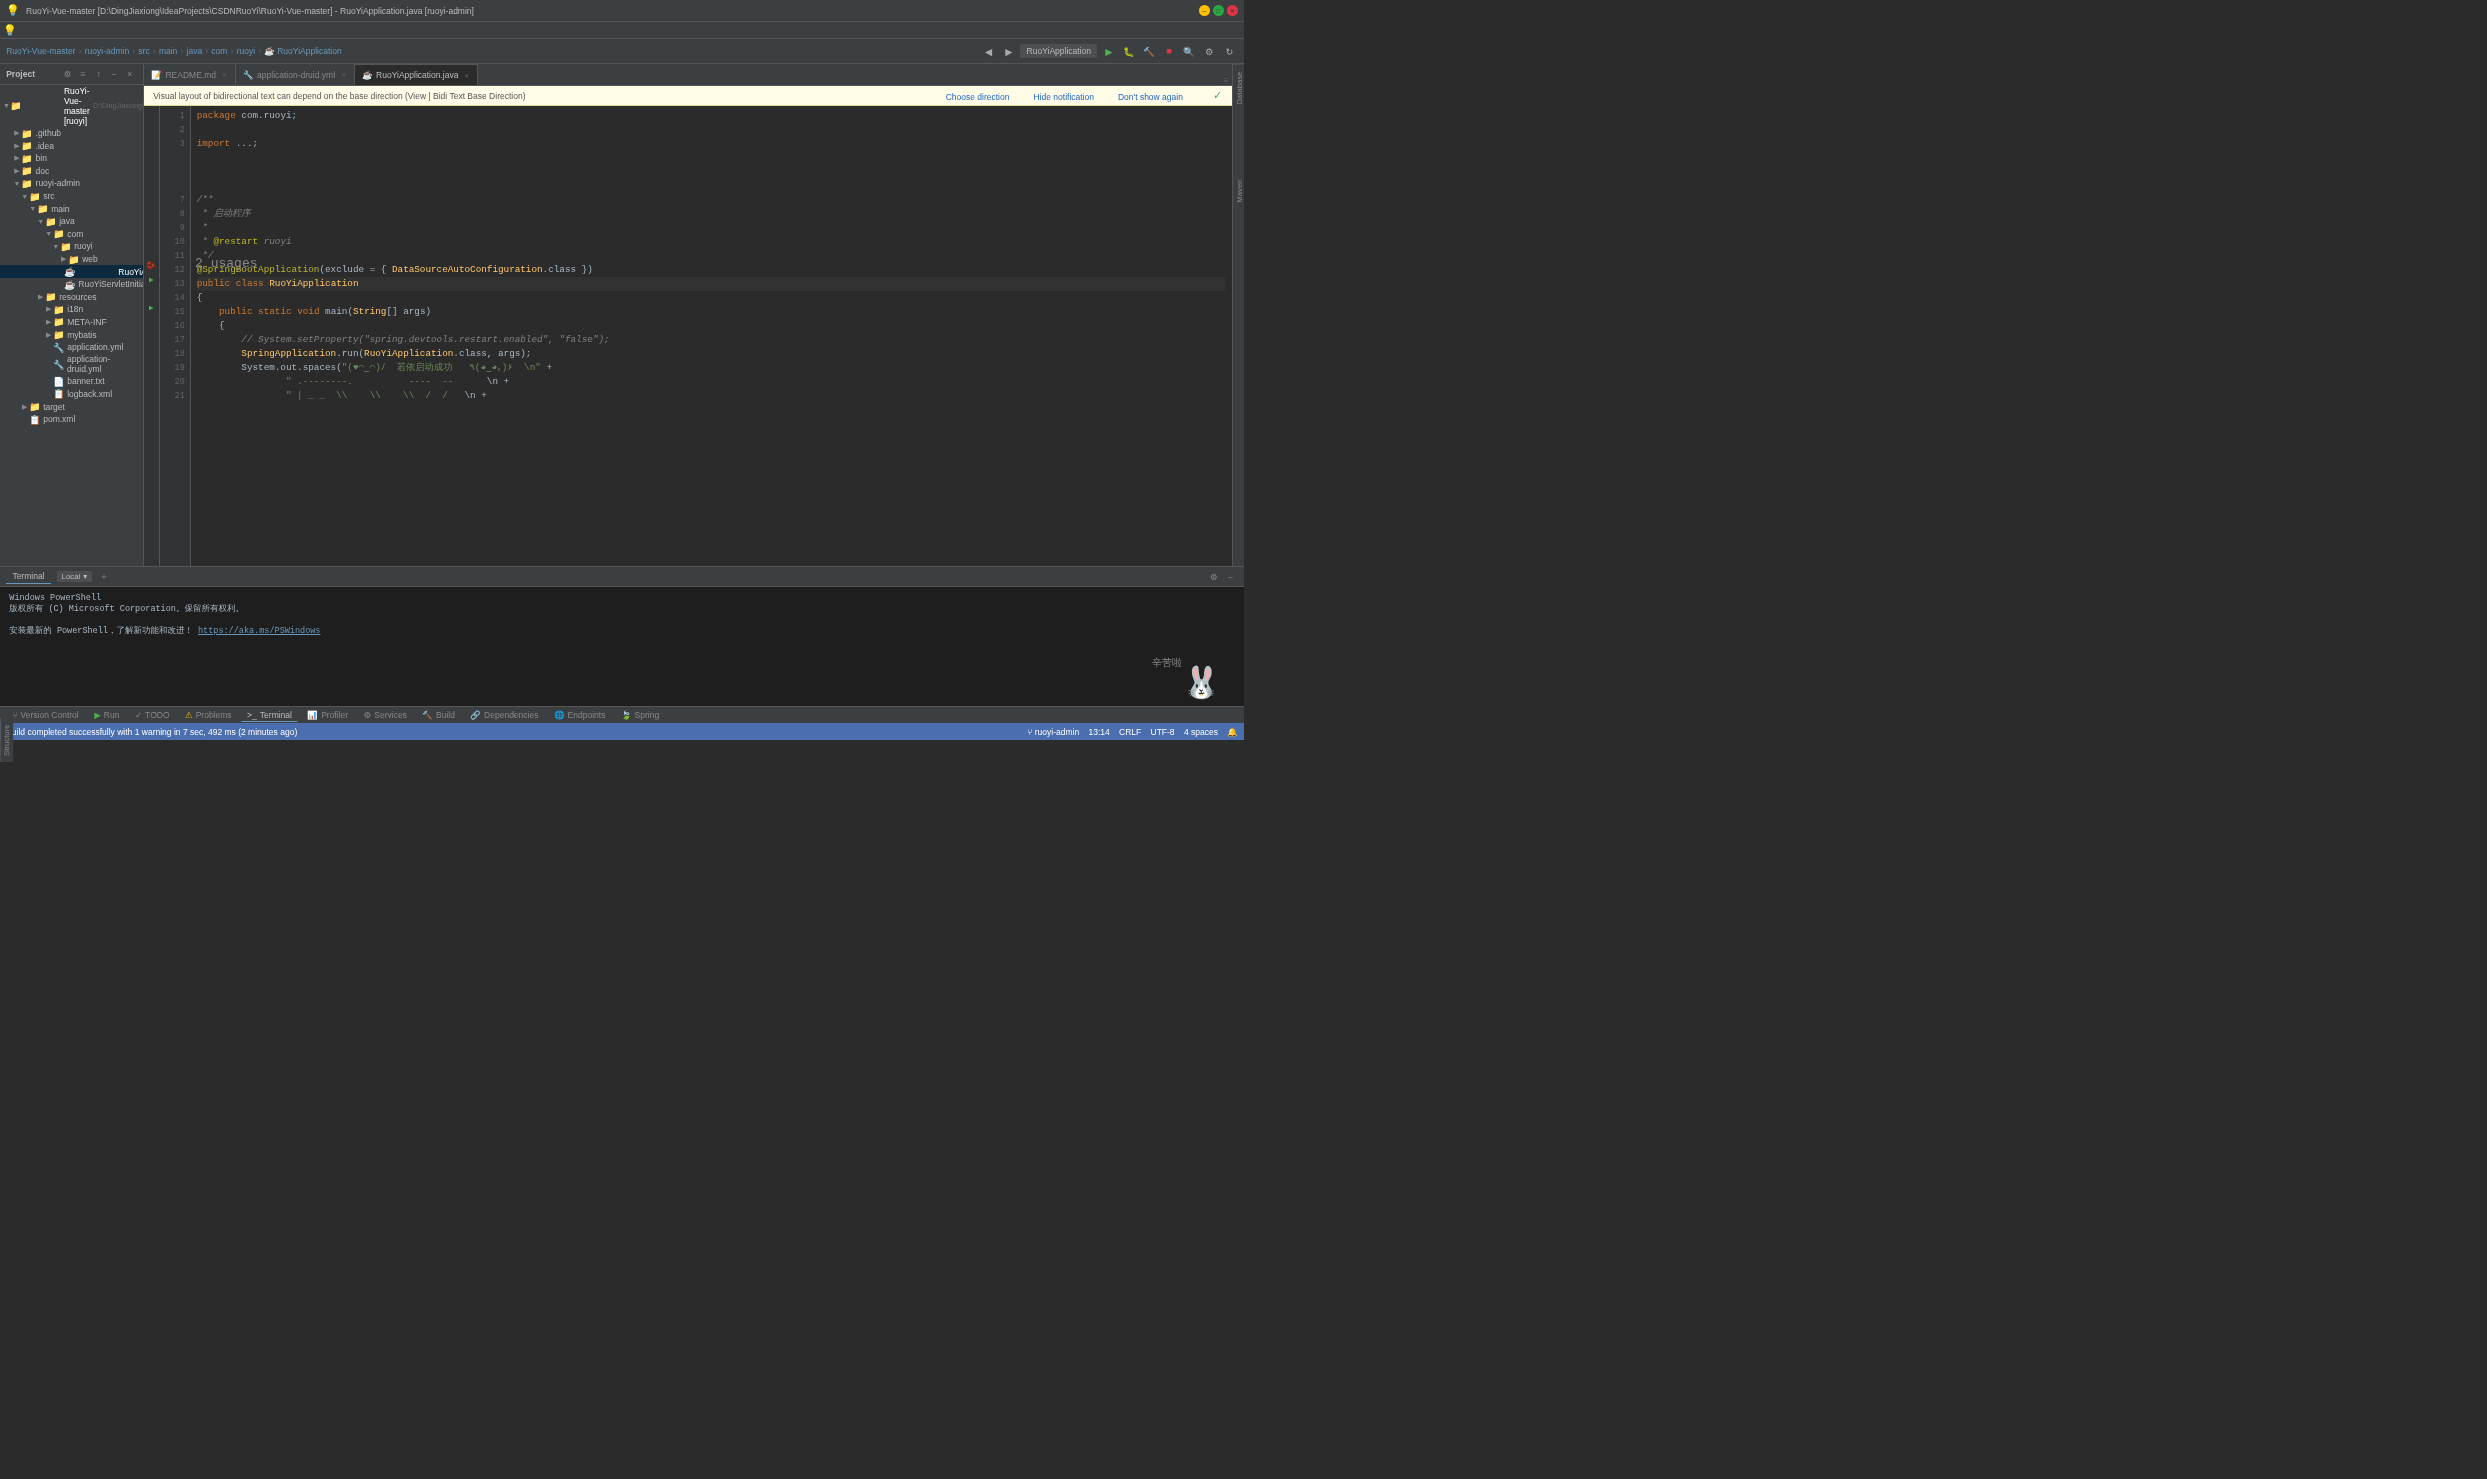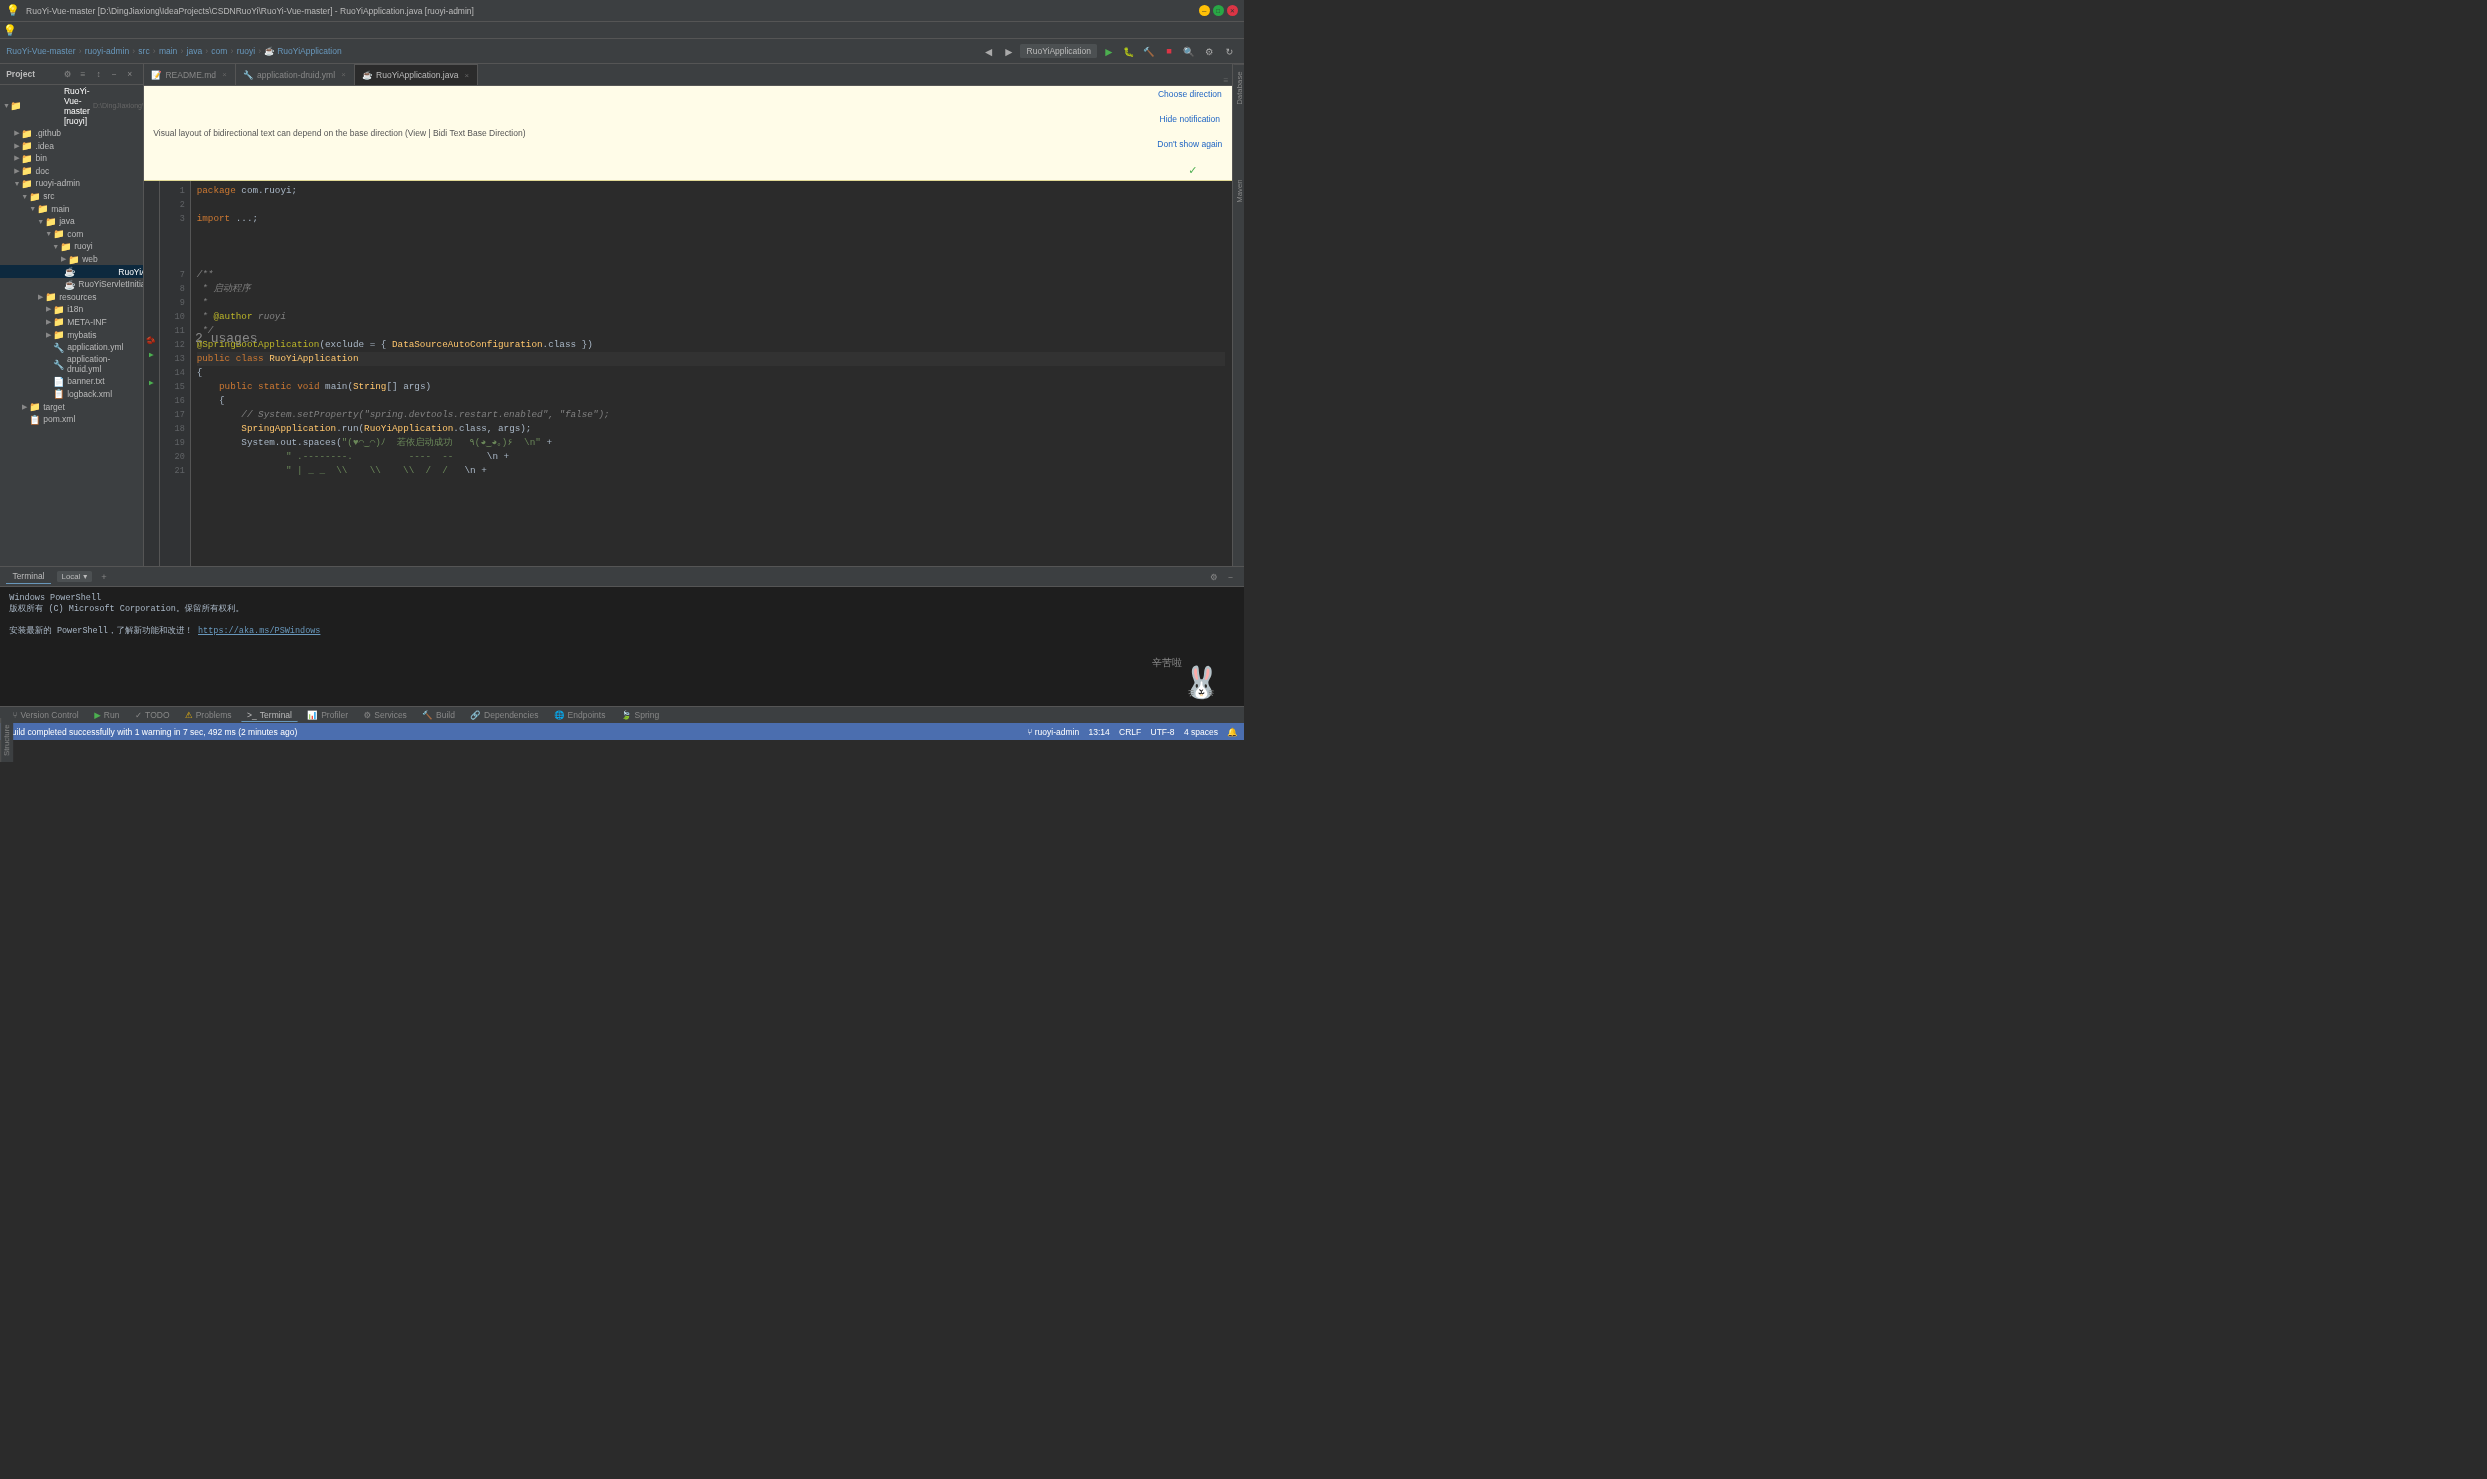--- a/index.html
+++ b/index.html
@@ -212,23 +212,22 @@
       font-size: 8.5px;
       color: #555;
       display: flex;
       align-items: center;
       justify-content: space-between;
       min-height: 20px;
     }
     .notification-text { flex: 1; }
     .notification-actions {
       display: flex;
-      gap: 15px;
-      align-items: center;
-      flex-direction: column;
+      gap: 24px;
+      align-items: flex-end;
     }
     .notification-link {
       color: #2166c4;
       cursor: pointer;
       text-decoration: none;
       font-size: 8.5px;
     }
     .notification-checkmark {
       color: #4caf50;
       font-size: 11px;
@@ -692,21 +691,21 @@
       <div class="code-content">
         <div class="code-line"><span class="kw">package</span><span class="cn"> com.ruoyi;</span></div>
         <div class="code-line"></div>
         <div class="code-line"><span class="kw">import</span><span class="cn"> ...;</span></div>
         <div class="code-line"></div>
         <div class="code-line"></div>
         <div class="code-line"></div>
         <div class="code-line"><span class="cm">/**</span></div>
         <div class="code-line"><span class="cm"> * 启动程序</span></div>
         <div class="code-line"><span class="cm"> *</span></div>
-        <div class="code-line"><span class="cm"> * </span><span class="an">@author</span><span class="cm"> ruoyi</span></div>
+        <div class="code-line"><span class="cm"> * </span><span class="an">@restart</span><span class="cm"> ruoyi</span></div>
         <div class="code-line"><span class="cm"> */</span></div>
         <div class="code-line" style="position:relative;">
           <span class="usages-hint" style="position:absolute;left:-1.6px;top:-9.3px;font-size:13px;color:#888;">2 usages</span>
           <span class="an">@SpringBootApplication</span><span class="cn">(exclude = { </span><span class="cl">DataSourceAutoConfiguration</span><span class="cn">.class })</span>
         </div>
         <div class="code-line highlighted-line"><span class="kw">public</span><span class="cn"> </span><span class="kw">class</span><span class="cn"> </span><span class="cl">RuoYiApplication</span></div>
         <div class="code-line"><span class="cn">{</span></div>
         <div class="code-line"><span class="kw">    public</span><span class="cn"> </span><span class="kw">static</span><span class="cn"> </span><span class="kw">void</span><span class="cn"> main(</span><span class="cl">String</span><span class="cn">[] args)</span></div>
         <div class="code-line"><span class="cn">    {</span></div>
         <div class="code-line"><span class="cm">        // System.setProperty("spring.devtools.restart.enabled", "false");</span></div>

